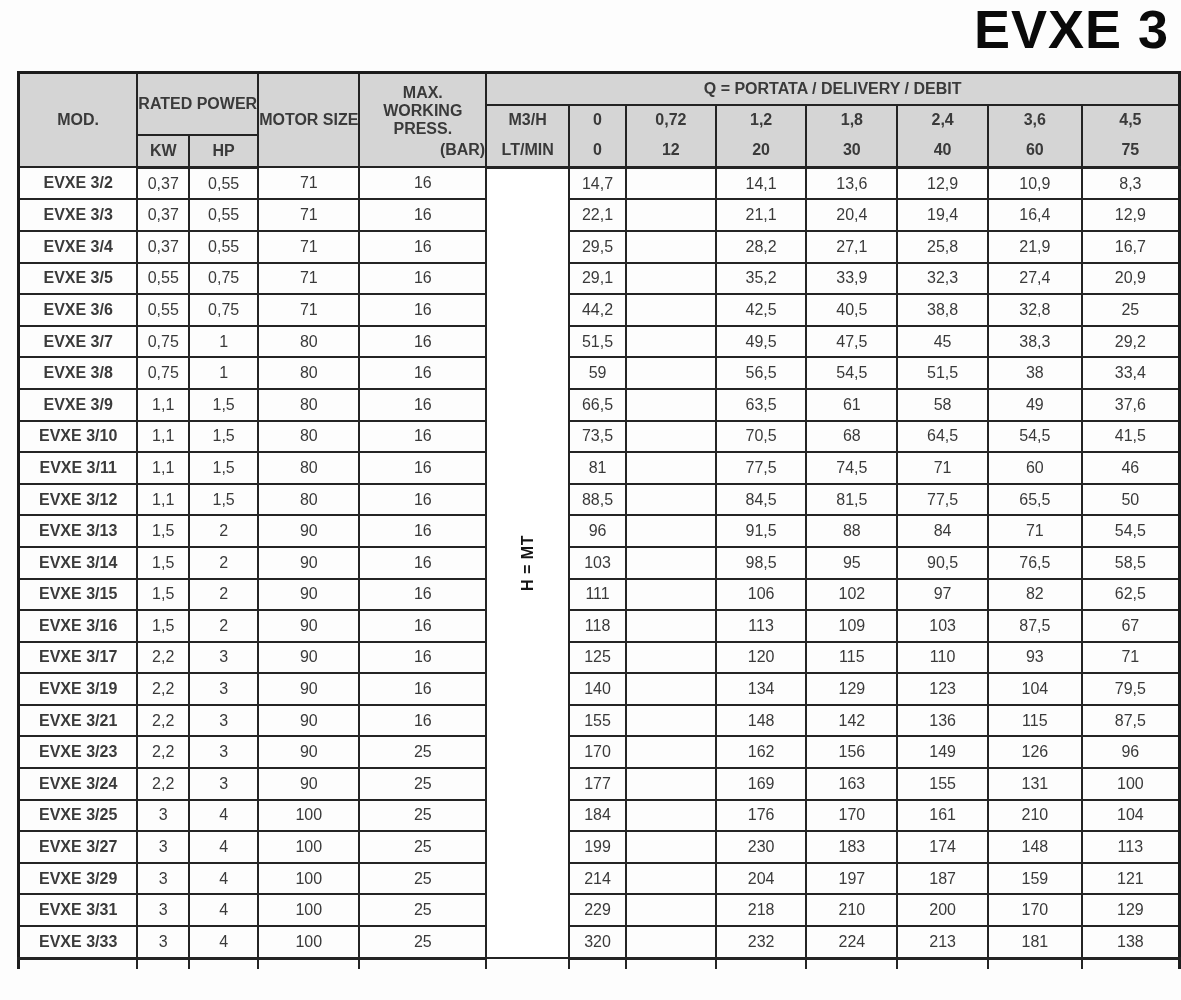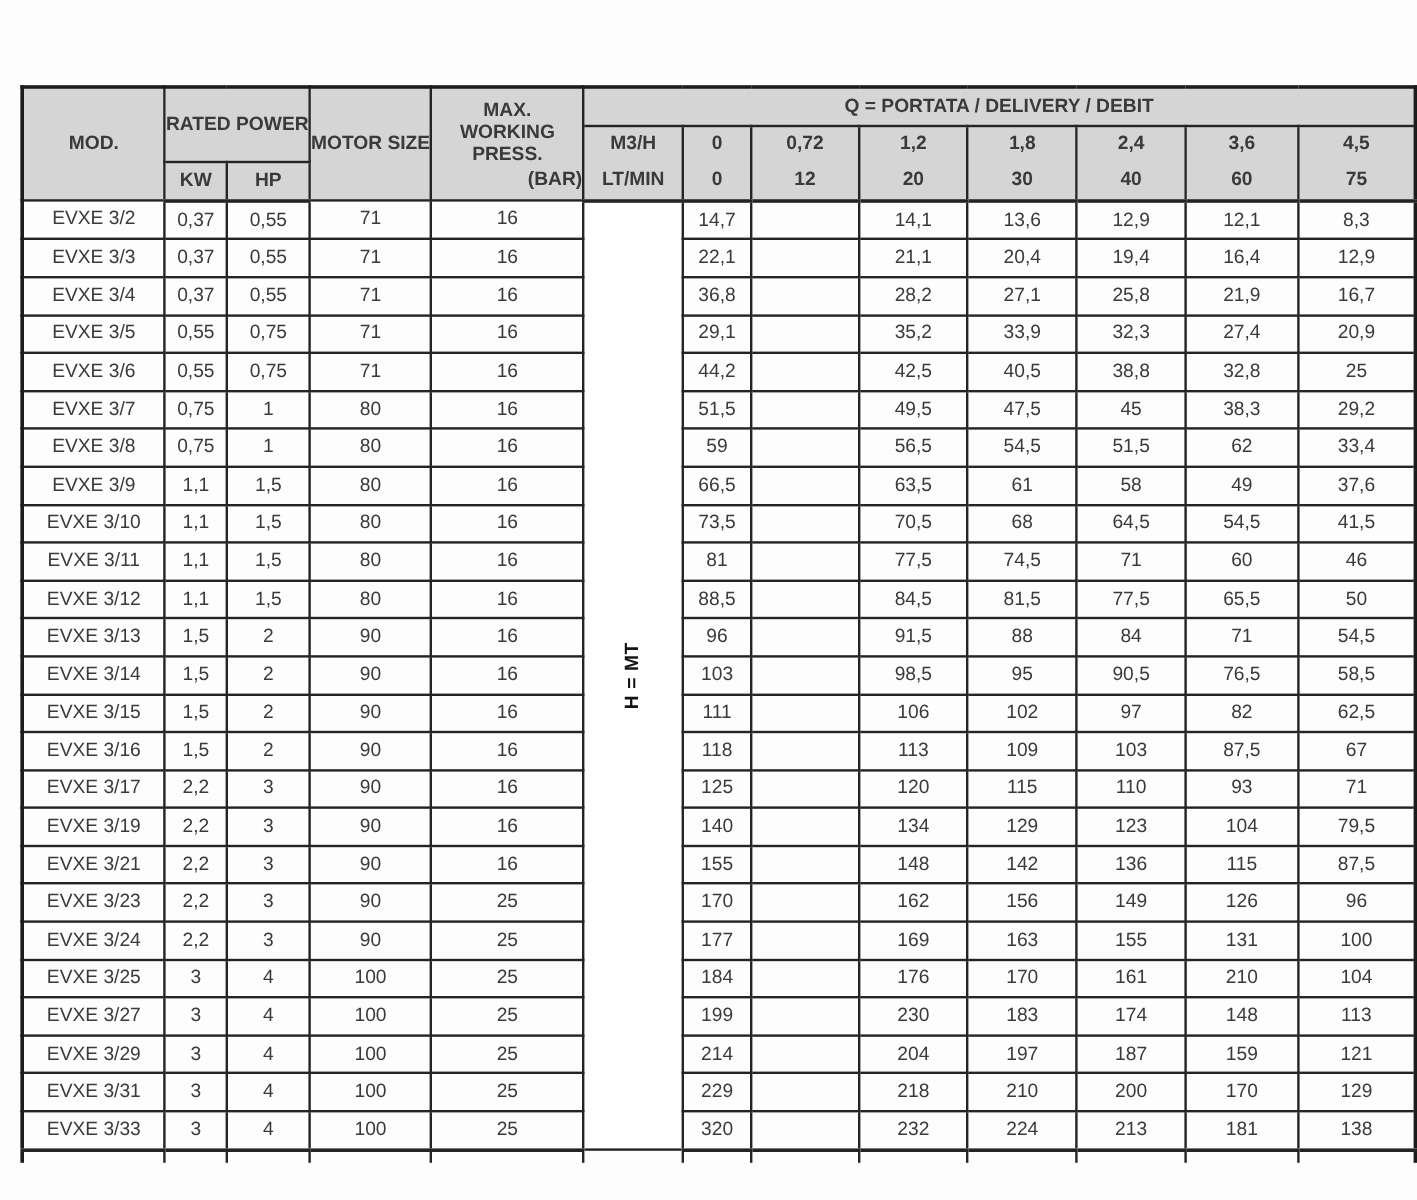--- a/index.html
+++ b/index.html
@@ -61,21 +61,21 @@
   td.max-cell .bar-label {
     position: absolute;
     bottom: 7px; left: 0; right: 0;
     text-align: right;
   }
   td.max-cell .max-main { display: block; margin-top: -18px; }
   
   td.td-model {
     text-align: left;
     padding-left: 10px;
-    font-weight: normal;
+    font-weight: bold;
     color: #000;
     font-size: 15.5px;
   }
   td.hmt-cell { background: #fff; }
   .vtext {
     display: inline-block;
     transform: rotate(-90deg);
     white-space: nowrap;
     font-weight: bold;
     color: #141414;
@@ -83,20 +83,21 @@
     letter-spacing: 0.5px;
   }
   tr.last-data td { border-bottom-width: 3px; }
   tr.stub td { border-bottom-style: hidden; height: 9px; }
 </style>
 </head>
 <body>
 
 <div class="page">
 
+  <div class="page-title">EVXE 3</div>
 
   <table class="spec">
     <colgroup>
       <col style="width:119px">
         <col style="width:51px">
         <col style="width:68px">
       <col style="width:80px">
         <col style="width:127px">
         <col style="width:83px">
       <col style="width:57px">
@@ -151,21 +152,21 @@
           <td>0,37</td>
           <td>0,55</td>
           <td>71</td>
           <td>16</td>
           <td class="hmt-cell" rowspan="25"><span class="vtext">H = MT</span></td>
           <td>14,7</td>
           <td></td>
           <td>14,1</td>
           <td>13,6</td>
           <td>12,9</td>
-          <td>12,1</td>
+          <td>10,9</td>
           <td>8,3</td>
         </tr>
         <tr>
           <td class="td-model">EVXE 3/3</td>
           <td>0,37</td>
           <td>0,55</td>
           <td>71</td>
           <td>16</td>
           <td>22,1</td>
           <td></td>
@@ -174,21 +175,21 @@
           <td>19,4</td>
           <td>16,4</td>
           <td>12,9</td>
         </tr>
         <tr>
           <td class="td-model">EVXE 3/4</td>
           <td>0,37</td>
           <td>0,55</td>
           <td>71</td>
           <td>16</td>
-          <td>36,8</td>
+          <td>29,5</td>
           <td></td>
           <td>28,2</td>
           <td>27,1</td>
           <td>25,8</td>
           <td>21,9</td>
           <td>16,7</td>
         </tr>
         <tr>
           <td class="td-model">EVXE 3/5</td>
           <td>0,55</td>
@@ -235,21 +236,21 @@
           <td class="td-model">EVXE 3/8</td>
           <td>0,75</td>
           <td>1</td>
           <td>80</td>
           <td>16</td>
           <td>59</td>
           <td></td>
           <td>56,5</td>
           <td>54,5</td>
           <td>51,5</td>
-          <td>62</td>
+          <td>38</td>
           <td>33,4</td>
         </tr>
         <tr>
           <td class="td-model">EVXE 3/9</td>
           <td>1,1</td>
           <td>1,5</td>
           <td>80</td>
           <td>16</td>
           <td>66,5</td>
           <td></td>

